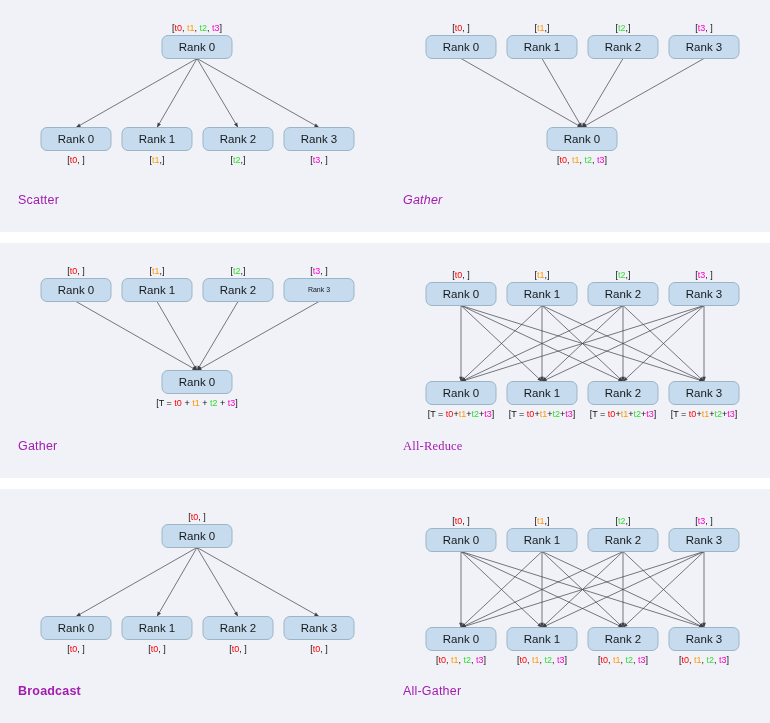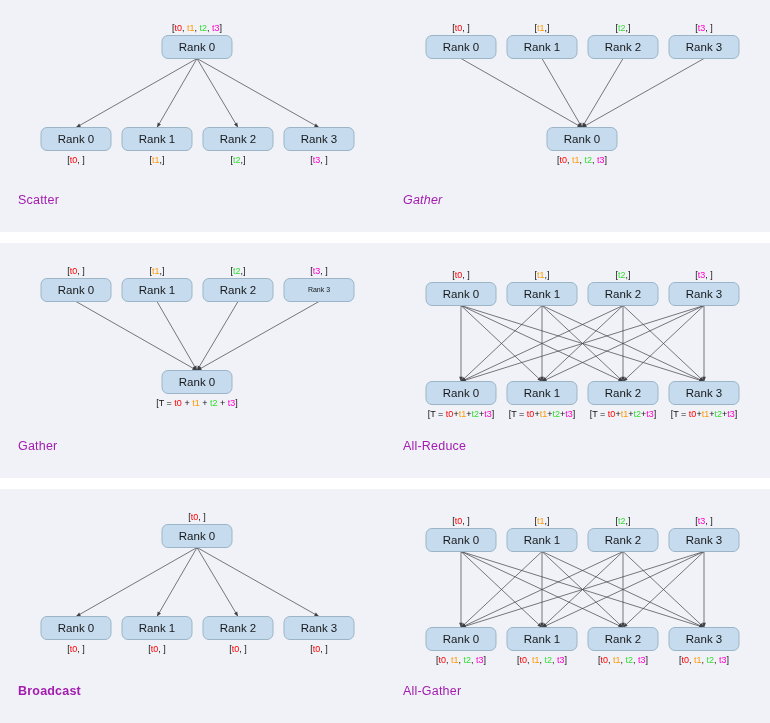--- a/index.html
+++ b/index.html
@@ -264,21 +264,21 @@
           </g>
           <g>
             <rect x="284" y="138.5" width="70" height="23" rx="6" ry="6" class="nodebox"></rect>
             <text x="319" y="150.5" class="nodelabel">Rank 3</text>
           </g>
           <text x="76" y="173.5" class="tag"><tspan fill="#111111">[T = </tspan><tspan fill="#ff0000">t0</tspan><tspan fill="#111111">+</tspan><tspan fill="#ff9900">t1</tspan><tspan fill="#111111">+</tspan><tspan fill="#33dd33">t2</tspan><tspan fill="#111111">+</tspan><tspan fill="#ff00cc">t3</tspan><tspan fill="#111111">]</tspan></text>
           <text x="157" y="173.5" class="tag"><tspan fill="#111111">[T = </tspan><tspan fill="#ff0000">t0</tspan><tspan fill="#111111">+</tspan><tspan fill="#ff9900">t1</tspan><tspan fill="#111111">+</tspan><tspan fill="#33dd33">t2</tspan><tspan fill="#111111">+</tspan><tspan fill="#ff00cc">t3</tspan><tspan fill="#111111">]</tspan></text>
           <text x="238" y="173.5" class="tag"><tspan fill="#111111">[T = </tspan><tspan fill="#ff0000">t0</tspan><tspan fill="#111111">+</tspan><tspan fill="#ff9900">t1</tspan><tspan fill="#111111">+</tspan><tspan fill="#33dd33">t2</tspan><tspan fill="#111111">+</tspan><tspan fill="#ff00cc">t3</tspan><tspan fill="#111111">]</tspan></text>
           <text x="319" y="173.5" class="tag"><tspan fill="#111111">[T = </tspan><tspan fill="#ff0000">t0</tspan><tspan fill="#111111">+</tspan><tspan fill="#ff9900">t1</tspan><tspan fill="#111111">+</tspan><tspan fill="#33dd33">t2</tspan><tspan fill="#111111">+</tspan><tspan fill="#ff00cc">t3</tspan><tspan fill="#111111">]</tspan></text>
         </svg>
-        <div class="caption" style="top: 182px;">All-Reduce</div>
+        <div class="caption" style="top: 182px; font-family: Liberation Serif, serif;">All-Reduce</div>
       </div>
     </div>
     <div class="panel-row" style="top: 489px; height: 234px;">
       <div class="panel left">
         <svg class="diagram" viewBox="0 0 385 234">
           <text x="197" y="30.5" class="tag"><tspan fill="#111111">[</tspan><tspan fill="#ff0000">t0</tspan><tspan fill="#111111">, ]</tspan></text>
           <line x1="197" y1="58.5" x2="76" y2="127.5" class="edge"></line>
           <polygon points="76,127.5 79.11487712005366,123.58879295779855 80.95228951328781,126.81092193723813" fill="#3f3f46" stroke="none"></polygon>
           <line x1="197" y1="58.5" x2="157" y2="127.5" class="edge"></line>
           <polygon points="157,127.5 157.72427721892635,122.55273585603676 160.93325857343984,124.41301490213155" fill="#3f3f46" stroke="none"></polygon>

